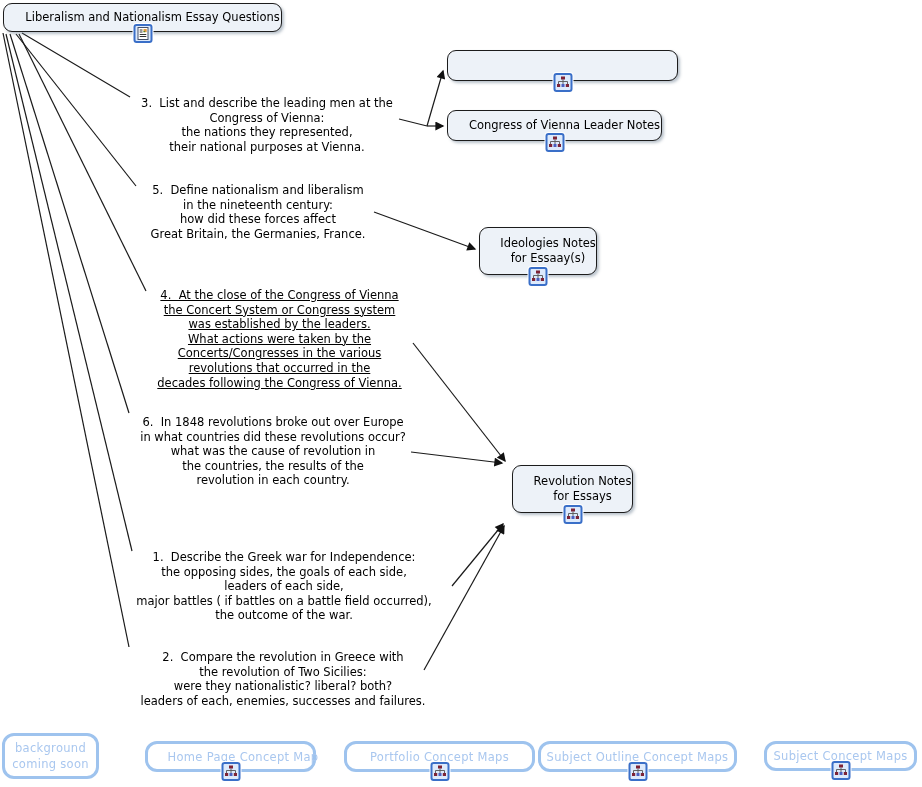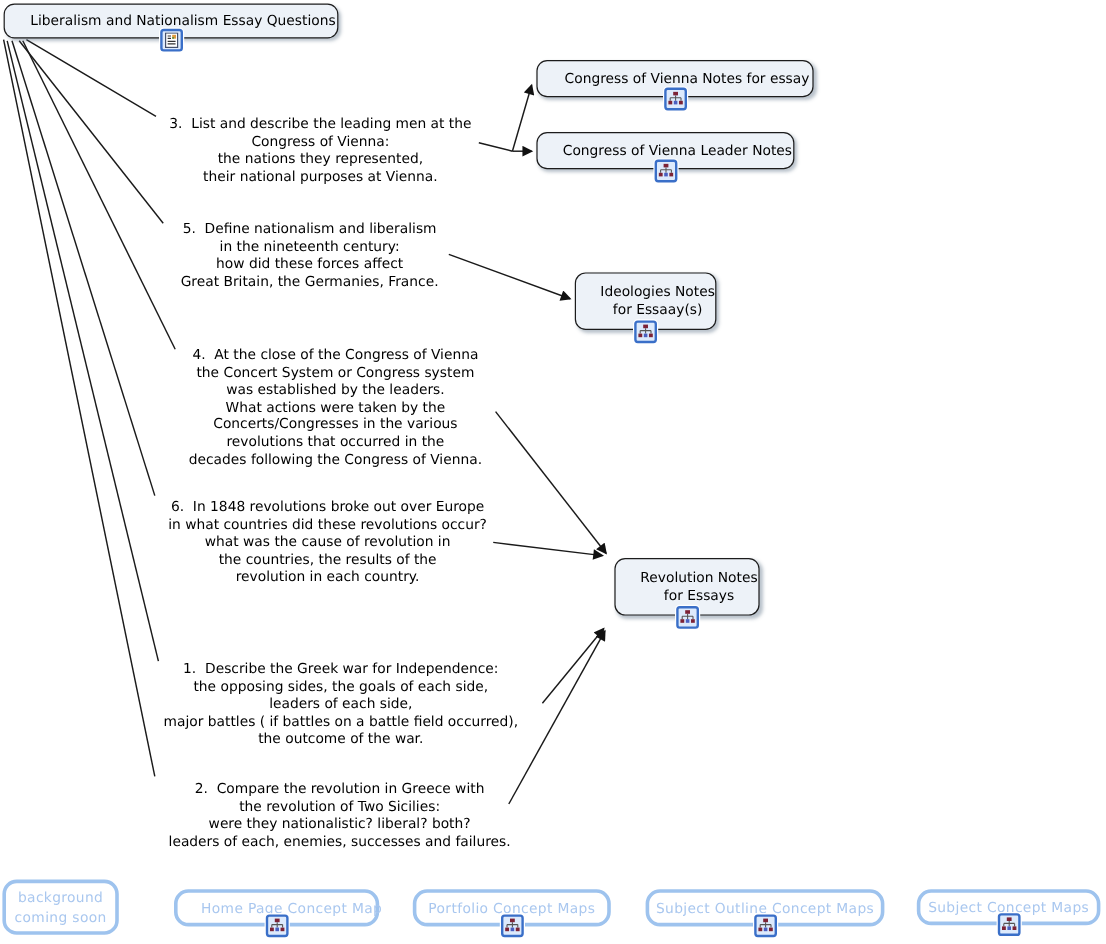--- a/index.html
+++ b/index.html
@@ -96,21 +96,21 @@
   </div>
 
   <div class="question" style="left:130px; top:96px;  width:274px;">3.  List and describe the leading men at the
 Congress of Vienna:
 the nations they represented,
 their national purposes at Vienna.</div>
   <div class="question" style="left:138px; top:183px; width:240px;text-align:center;">5.  Define nationalism and liberalism
 in the nineteenth century:
 how did these forces affect
 Great Britain, the Germanies, France.</div>
-  <div class="question" style="left:143px; top:288px; width:273px;">4.  At the close of the Congress of Vienna
+  <div class="question" style="left:143px; top:288px; width:273px;text-decoration:underline;">4.  At the close of the Congress of Vienna
 the Concert System or Congress system
 was established by the leaders.
 What actions were taken by the
 Concerts/Congresses in the various
 revolutions that occurred in the
 decades following the Congress of Vienna.</div>
   <div class="question" style="left:121px; top:415px; width:304px;">6.  In 1848 revolutions broke out over Europe
 in what countries did these revolutions occur?
 what was the cause of revolution in
 the countries, the results of the
@@ -119,21 +119,20 @@
 the opposing sides, the goals of each side,
 leaders of each side,
 major battles ( if battles on a battle field occurred),
 the outcome of the war.</div>
   <div class="question" style="left:116px; top:650px; width:334px;">2.  Compare the revolution in Greece with
 the revolution of Two Sicilies:
 were they nationalistic? liberal? both?
 leaders of each, enemies, successes and failures.</div>
 
   <div class="node" style="left:447px; top:50px; width:231px; height:31px;">
-    <span>Congress of Vienna Notes for essay</span>
     <span class="res-icon">
       <svg width="13" height="13">
           <use href="#sym-cmap"></use>
         </svg>
     </span>
   </div>
 
   <div class="node" style="left:447px; top:110px; width:215px; height:31px;">
     <span>Congress of Vienna Leader Notes</span>
     <span class="res-icon">
@@ -168,21 +167,21 @@
 
   <div class="footer-box" style="left:145px; top:741px; width:171px; height:31px;padding-left:25px;">
     <span>Home Page Concept Map</span>
     <span class="res-icon">
       <svg width="13" height="13">
           <use href="#sym-cmap"></use>
         </svg>
     </span>
   </div>
 
-  <div class="footer-box" style="left:344px; top:741px; width:165px; height:31px;">
+  <div class="footer-box" style="left:344px; top:741px; width:191px; height:31px;">
     <span>Portfolio Concept Maps</span>
     <span class="res-icon">
       <svg width="13" height="13">
           <use href="#sym-cmap"></use>
         </svg>
     </span>
   </div>
 
   <div class="footer-box" style="left:538px; top:741px; width:199px; height:31px;">
     <span>Subject Outline Concept Maps</span>

